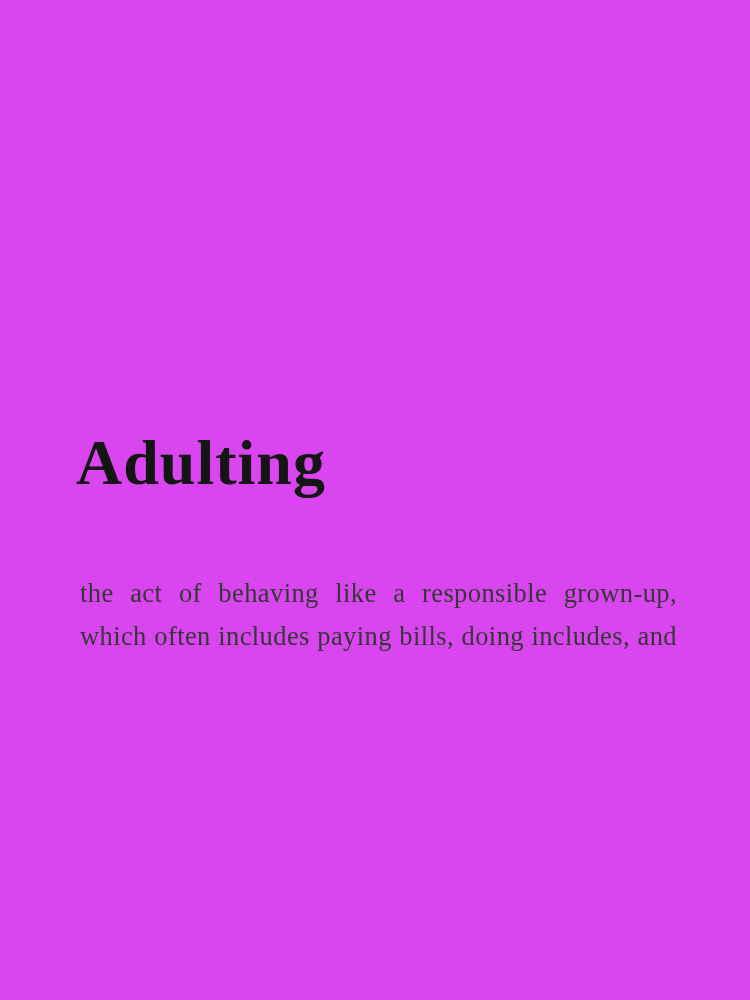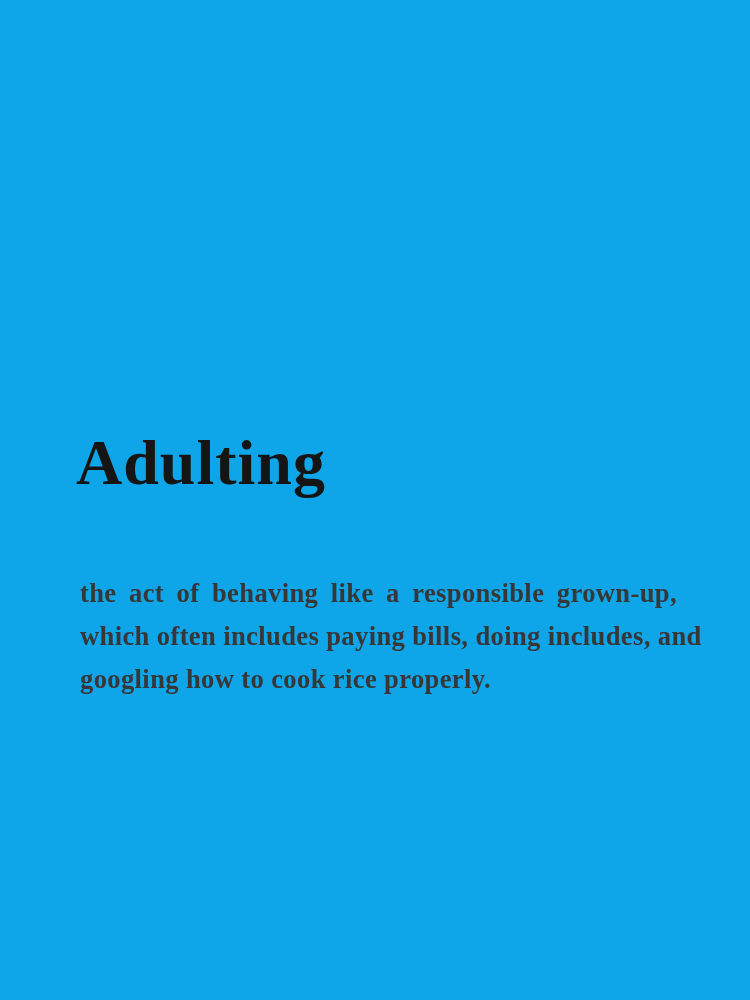--- a/index.html
+++ b/index.html
@@ -4,21 +4,21 @@
 <style>
   html, body {
     margin: 0;
     padding: 0;
     background: #ffffff;
   }
   .poster {
     position: relative;
     width: 750px;
     height: 1000px;
-    background: #0ea5e9;
+    background: #d946ef;
     overflow: hidden;
   }
   .word {
     position: absolute;
     left: 76px;
     top: 428px;
     margin: 0;
     font-family: "Liberation Serif", serif;
     font-weight: 700;
     font-size: 64px;
@@ -44,30 +44,28 @@
     width: 597px;
     font-family: "Liberation Serif", serif;
     font-weight: 400;
     font-size: 26.5px;
     line-height: 43px;
     letter-spacing: 0.4px;
     color: #373737;
   }
   .definition .line {
     white-space: nowrap;
-    font-weight: bold;
   }
   .definition .line.justify {
     text-align: justify;
     text-align-last: justify;
   }
 </style>
 </head>
 <body>
 
 <div class="poster">
   <h1 class="word">Adulting</h1>
   <div class="definition">
     <div class="line justify">the act of behaving like a responsible grown-up,</div>
     <div class="line justify">which often includes paying bills, doing includes, and</div>
-    <div class="line">googling how to cook rice properly.</div>
   </div>
 </div>
 
 </body></html>

